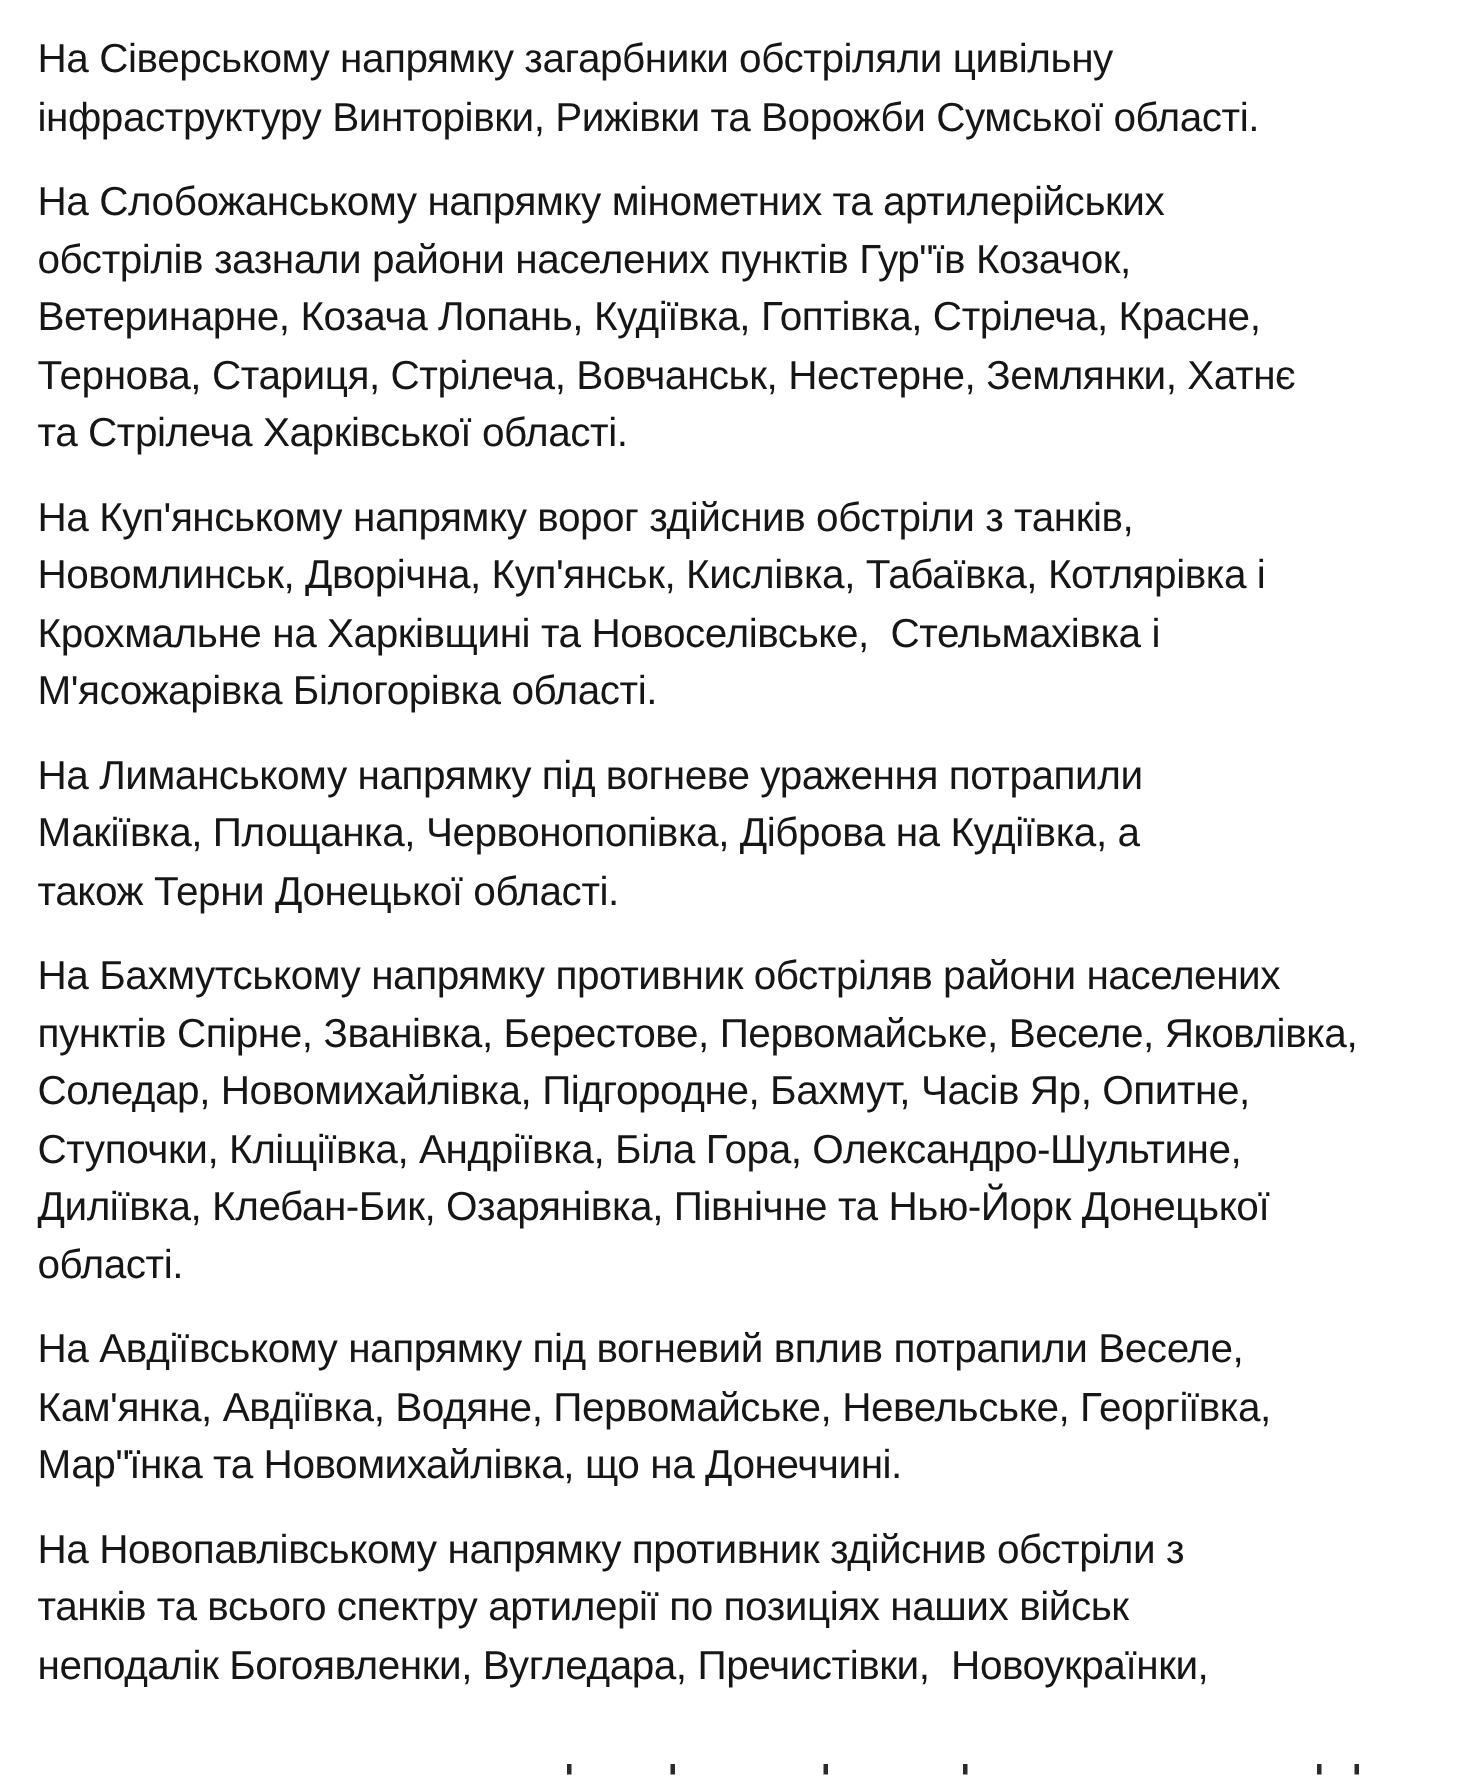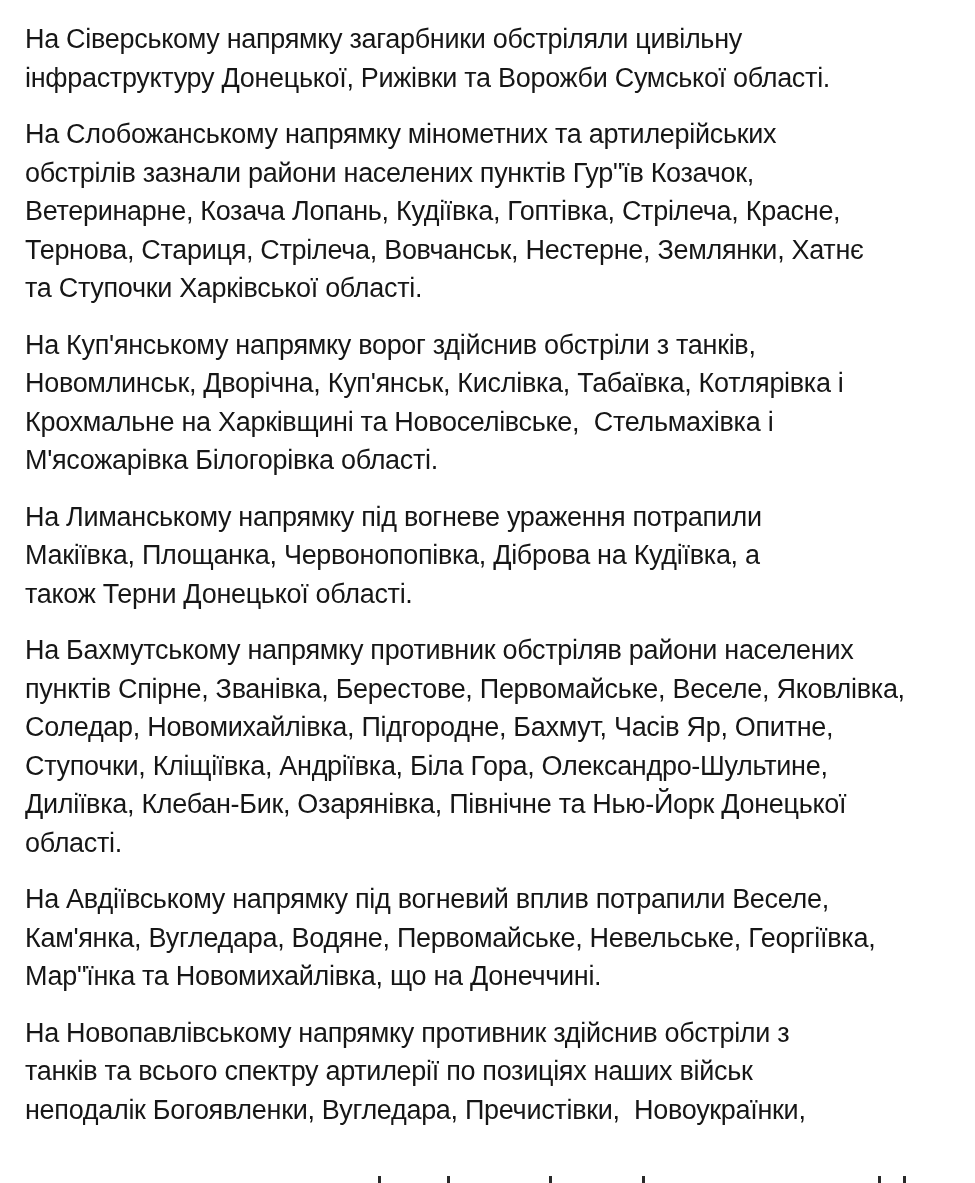--- a/index.html
+++ b/index.html
@@ -43,28 +43,28 @@
     width: 3px;
     background: #2a2a2a;
   }
 </style>
 </head>
 <body>
 
 <div class="content" id="paragraphs" style="color: rgb(22, 22, 22);">
     <p class="para">
       <span class="line">На Сіверському напрямку загарбники обстріляли цивільну</span>
-      <span class="line">інфраструктуру Донецької, Рижівки та Ворожби Сумської області.</span>
+      <span class="line">інфраструктуру Винторівки, Рижівки та Ворожби Сумської області.</span>
     </p>
     <p class="para">
       <span class="line">На Слобожанському напрямку мінометних та артилерійських</span>
       <span class="line">обстрілів зазнали райони населених пунктів Гур"їв Козачок,</span>
       <span class="line">Ветеринарне, Козача Лопань, Кудіївка, Гоптівка, Стрілеча, Красне,</span>
       <span class="line">Тернова, Стариця, Стрілеча, Вовчанськ, Нестерне, Землянки, Хатнє</span>
-      <span class="line">та Ступочки Харківської області.</span>
+      <span class="line">та Стрілеча Харківської області.</span>
     </p>
     <p class="para">
       <span class="line">На Куп'янському напрямку ворог здійснив обстріли з танків,</span>
       <span class="line">Новомлинськ, Дворічна, Куп'янськ, Кислівка, Табаївка, Котлярівка і</span>
       <span class="line">Крохмальне на Харківщині та Новоселівське,  Стельмахівка і</span>
       <span class="line">М'ясожарівка Білогорівка області.</span>
     </p>
     <p class="para">
       <span class="line">На Лиманському напрямку під вогневе ураження потрапили</span>
       <span class="line">Макіївка, Площанка, Червонопопівка, Діброва на Кудіївка, а</span>
@@ -73,21 +73,21 @@
     <p class="para">
       <span class="line">На Бахмутському напрямку противник обстріляв райони населених</span>
       <span class="line">пунктів Спірне, Званівка, Берестове, Первомайське, Веселе, Яковлівка,</span>
       <span class="line">Соледар, Новомихайлівка, Підгородне, Бахмут, Часів Яр, Опитне,</span>
       <span class="line">Ступочки, Кліщіївка, Андріївка, Біла Гора, Олександро-Шультине,</span>
       <span class="line">Диліївка, Клебан-Бик, Озарянівка, Північне та Нью-Йорк Донецької</span>
       <span class="line">області.</span>
     </p>
     <p class="para">
       <span class="line">На Авдіївському напрямку під вогневий вплив потрапили Веселе,</span>
-      <span class="line">Кам'янка, Вугледара, Водяне, Первомайське, Невельське, Георгіївка,</span>
+      <span class="line">Кам'янка, Авдіївка, Водяне, Первомайське, Невельське, Георгіївка,</span>
       <span class="line">Мар"їнка та Новомихайлівка, що на Донеччині.</span>
     </p>
     <p class="para">
       <span class="line">На Новопавлівському напрямку противник здійснив обстріли з</span>
       <span class="line">танків та всього спектру артилерії по позиціях наших військ</span>
       <span class="line">неподалік Богоявленки, Вугледара, Пречистівки,  Новоукраїнки,</span>
     </p>
   </div>
 
 <div class="cutoff-marks" id="cutoff">

